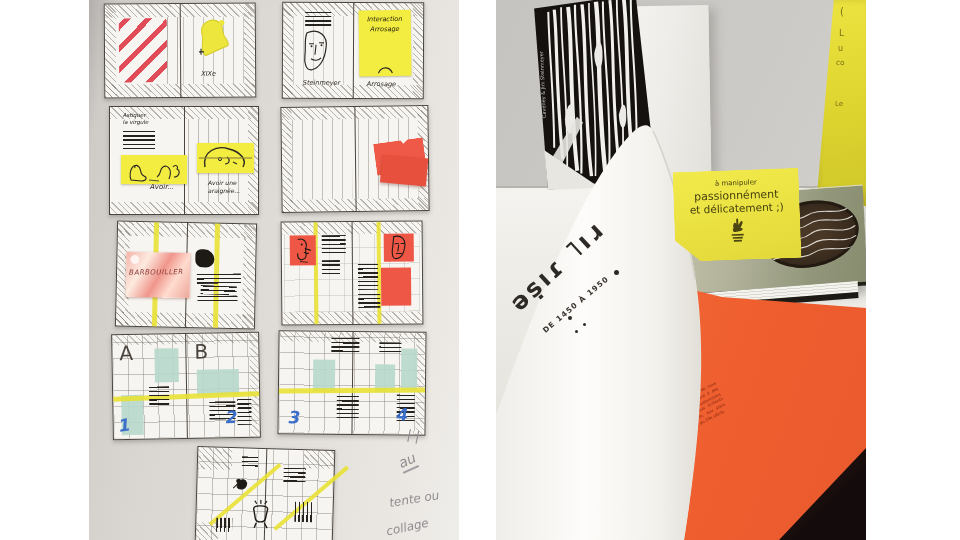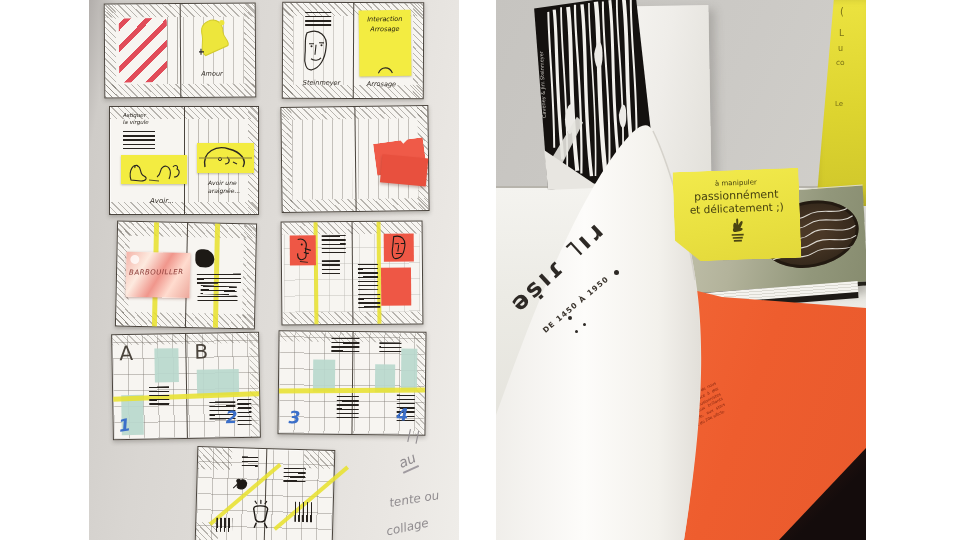--- a/index.html
+++ b/index.html
@@ -48,21 +48,21 @@
       <div class="bars" style="left:62px;top:13px;width:12px;bottom:13px;"></div>
       <div class="bars" style="left:78px;top:13px;right:11px;bottom:13px;opacity:.7;"></div>
       <div class="spine"></div>
       <div class="abs" style="left:14px;top:14px;width:48px;height:64px;border-radius:4px;
            background:repeating-linear-gradient(135deg,transparent 0 4px,#e14c59 4px 9px,transparent 9px 15px);"></div>
       <svg class="abs" style="left:86px;top:14px;" width="42" height="40" viewBox="0 0 42 40">
         <path d="M21 3 C29 1 35 8 33 16 C32 23 38 27 35 31 L11 36 C6 30 12 23 12 16 C12 8 14 5 21 3 Z" fill="#ede63c" stroke="#d3cb2c" stroke-width="1" transform="rotate(-12 21 20)"></path>
         <circle cx="31" cy="5" r="2.6" fill="#ece53c"></circle>
         <path d="M8 34 l5 0 M10 31 l0 6" stroke="#2b2722" stroke-width="1.1" fill="none"></path>
       </svg>
-      <span class="abs hand" style="left:96px;top:66px;font-size:6.5px;">Amour</span>
+      <span class="abs hand" style="left:96px;top:66px;font-size:6.5px;">XIXe</span>
     </div>
 
     <div class="spread" style="left:193px;top:2px;width:140px;height:95px;transform:rotate(.3deg);">
       <div class="ht" style="left:0;top:0;right:0;height:13px;"></div>
       <div class="ht" style="left:0;bottom:0;right:0;height:13px;"></div>
       <div class="ht" style="left:0;top:0;bottom:0;width:10px;"></div>
       <div class="ht" style="right:0;top:0;bottom:0;width:10px;"></div>
       <div class="bars" style="left:10px;top:13px;width:58px;bottom:13px;opacity:.55;"></div>
       <div class="spine"></div>
       <div class="hl" style="left:22px;top:9px;width:26px;height:15px;"></div>
@@ -96,21 +96,21 @@
         <div>la virgule</div>
       </div>
       <div class="hl" style="left:13px;top:24px;width:32px;height:20px;"></div>
       <div class="sticky" style="left:11px;top:48px;width:66px;height:29px;">
         <svg width="66" height="29" viewBox="0 0 66 29">
           <path d="M10 25 C7 15 13 8 17 11 C21 13 18 19 23 21 C27 23 25 26 20 26 Z M14 13 C13 10 17 9 17 12" fill="none" stroke="#2b2722" stroke-width="1.1"></path>
           <path d="M48 24 C52 14 46 9 42 12 C38 14 41 19 36 22 M52 12 C54 9 58 11 56 14 C60 16 58 22 53 22" fill="none" stroke="#2b2722" stroke-width="1.1"></path>
           <path d="M28 25 l10 1" stroke="#2b2722" stroke-width=".8"></path>
         </svg>
       </div>
-      <span class="abs hand" style="left:40px;top:90px;font-size:7px;">Avoir...</span>
+      <span class="abs hand" style="left:40px;top:76px;font-size:7px;">Avoir...</span>
       <div class="sticky" style="left:87px;top:36px;width:57px;height:30px;">
         <svg width="57" height="30" viewBox="0 0 57 30">
           <path d="M8 24 C5 8 20 2 32 6 C44 9 50 17 46 24" fill="none" stroke="#2b2722" stroke-width="1.4"></path>
           <path d="M30 14 C34 17 32 21 28 21 M36 19 l4 2" fill="none" stroke="#2b2722" stroke-width="1.1"></path>
           <circle cx="23" cy="16" r="1.6" fill="none" stroke="#2b2722" stroke-width="1"></circle>
           <path d="M2 15 l53 0" stroke="rgba(150,140,60,.6)" stroke-width="2"></path>
         </svg>
       </div>
       <div class="abs hand" style="left:98px;top:72px;font-size:6px;line-height:1.4;">
         <div>Avoir une</div>

